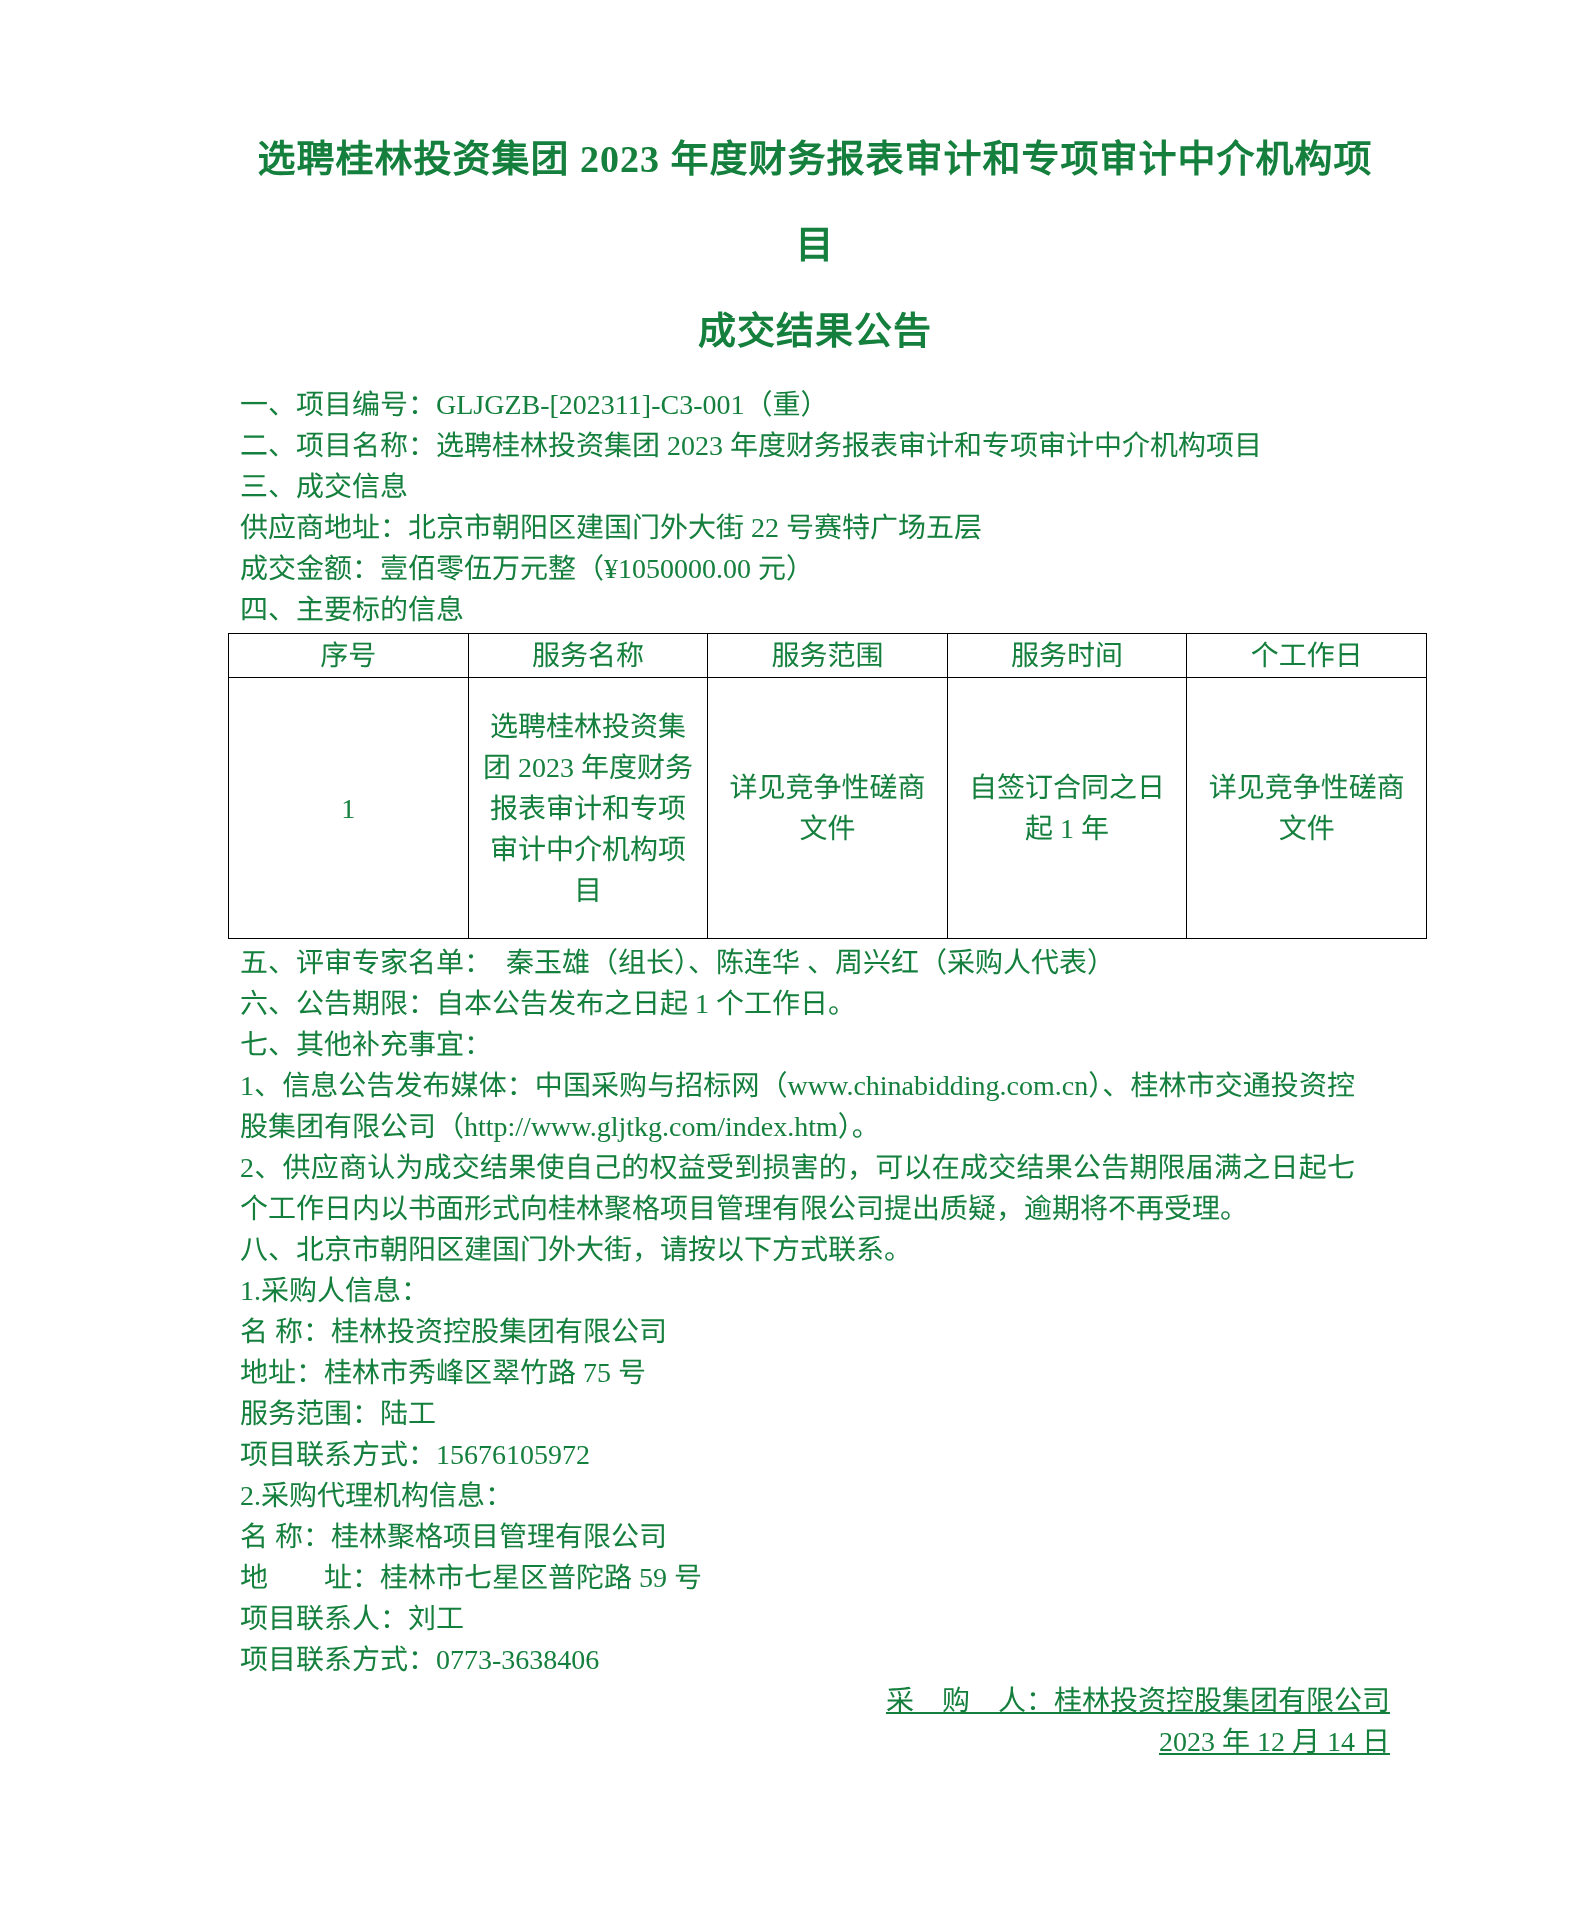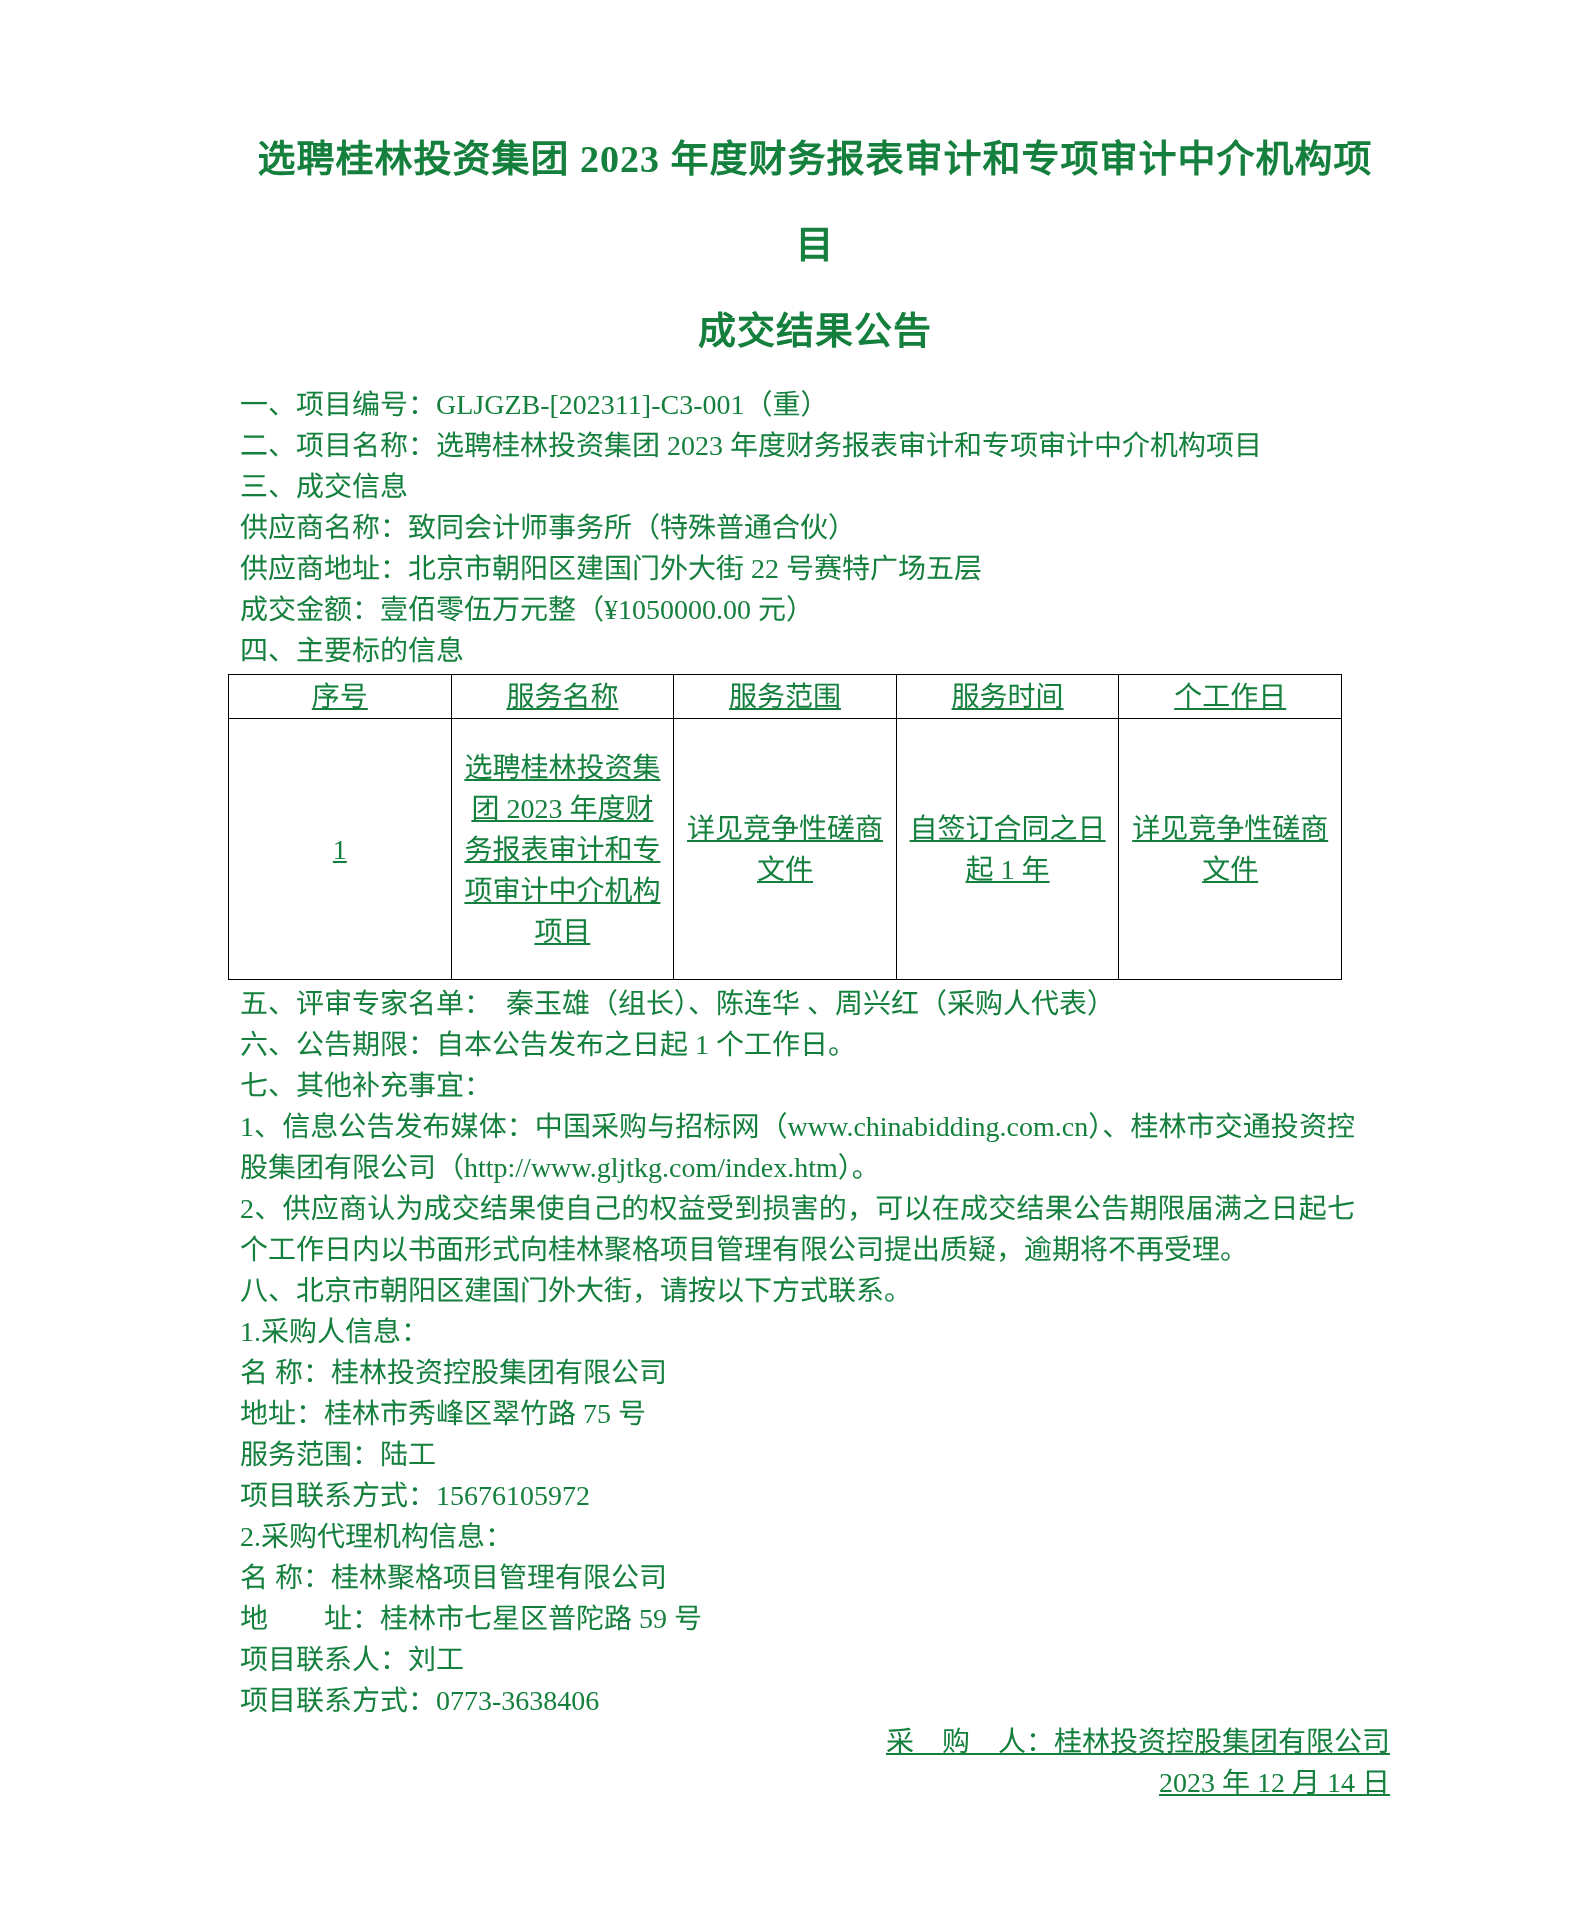--- a/index.html
+++ b/index.html
@@ -40,23 +40,22 @@
     text-align: justify;
     text-justify: inter-ideograph;
     margin: 0;
   }
   .para.narrow {
     padding-right: 35px;
   }
   table.subject-table {
     border-collapse: collapse;
     table-layout: fixed;
-    width: 1114px;
+    width: 1199px;
     margin: 3px 0 3px -12px;
-    text-decoration: underline;
   }
   .subject-table th,
   .subject-table td {
     border: 1.5px solid #000000;
     font-weight: normal;
     font-size: 28px;
     line-height: 41px;
     text-align: center;
     vertical-align: middle;
     padding: 0 12px;
@@ -85,21 +84,20 @@
 
     <div class="doc-title">
       <div>选聘桂林投资集团 2023 年度财务报表审计和专项审计中介机构项目</div>
       <div>成交结果公告</div>
     </div>
 
     <div class="body-text">
       <p class="para">一、项目编号：GLJGZB-[202311]-C3-001（重）</p>
       <p class="para">二、项目名称：选聘桂林投资集团 2023 年度财务报表审计和专项审计中介机构项目</p>
       <p class="para">三、成交信息</p>
-      <p class="para">供应商名称：致同会计师事务所（特殊普通合伙）</p>
       <p class="para">供应商地址：北京市朝阳区建国门外大街 22 号赛特广场五层</p>
       <p class="para">成交金额：壹佰零伍万元整（¥1050000.00 元）</p>
       <p class="para">四、主要标的信息</p>
 
       <table class="subject-table">
         <thead>
           <tr>
             <th>序号</th>
             <th>服务名称</th>
             <th>服务范围</th>

